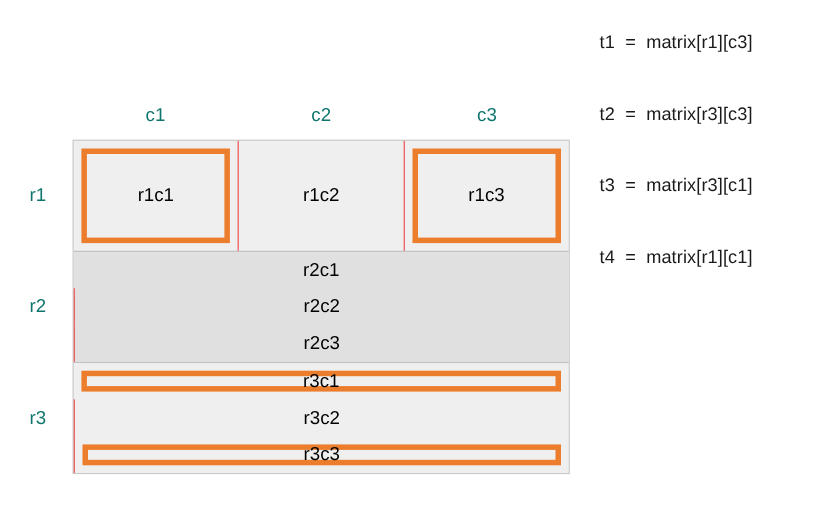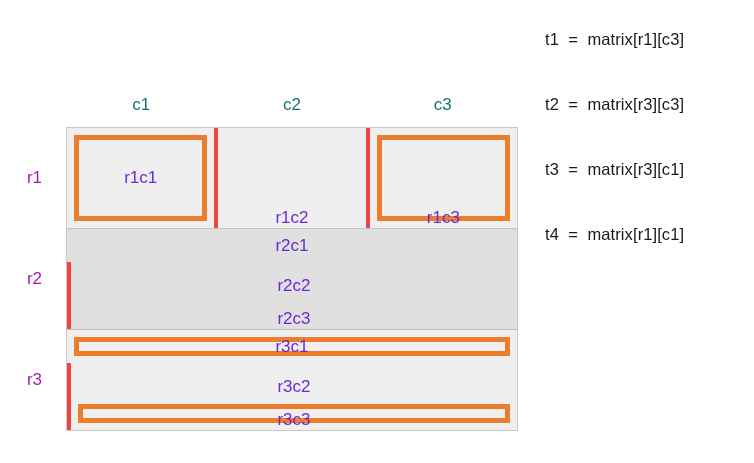--- a/index.html
+++ b/index.html
@@ -69,21 +69,21 @@
     flex-direction: column;
   }
   .row-label {
     flex: 1 1 0;
     display: flex;
     align-items: center;
     justify-content: flex-end;
     padding-right: 18px;
     box-sizing: border-box;
     font-size: 17px;
-    color: #a21caf;
+    color: #0f766e;
     text-align: right;
   }
 
   
   #matrix-grid {
     position: absolute;
     left: 0;
     top: 45px;
     width: 452px;
     height: 304px;
@@ -108,40 +108,39 @@
   .matrix-cell {
     flex: 1 1 0;
     position: relative;
     display: flex;
     align-items: center;
     justify-content: center;
     min-width: 0;
     box-sizing: border-box;
   }
   .matrix-cell + .matrix-cell {
-    border-left: 4px solid #ef4444;
-    align-items: flex-end;
+    border-left: 1px solid #ef4444;
   }
   .matrix-cell.highlighted::before {
     content: "";
     position: absolute;
     left: 7px;
     right: 7px;
     top: 7px;
     bottom: 7px;
     border: 5px solid #ec7d2d;
     background: #efefef;
     box-sizing: border-box;
     pointer-events: none;
   }
   .cell-label {
     position: relative;
     z-index: 2;
     font-size: 17px;
-    color: #6d28d9;
+    color: #000000;
   }
 </style>
 </head>
 <body>
 
 <div id="formula-list">
   <div class="formula-line">t1  =  matrix[r1][c3]</div>
   <div class="formula-line">t2  =  matrix[r3][c3]</div>
   <div class="formula-line">t3  =  matrix[r3][c1]</div>
   <div class="formula-line">t4  =  matrix[r1][c1]</div>

